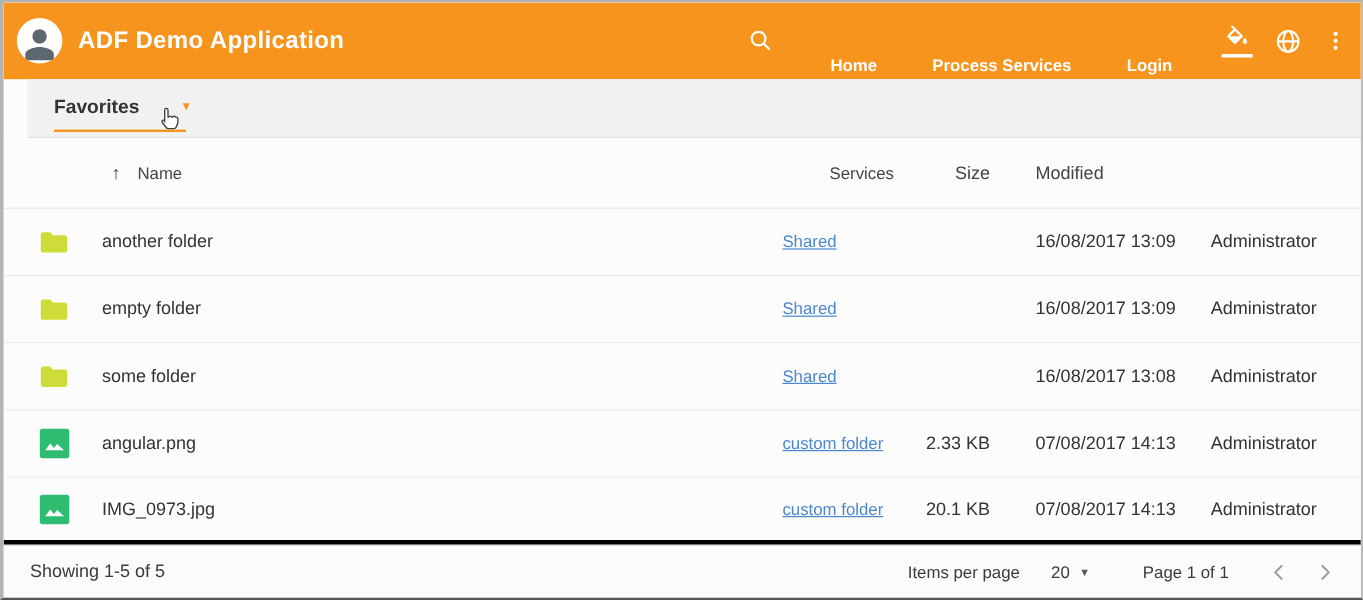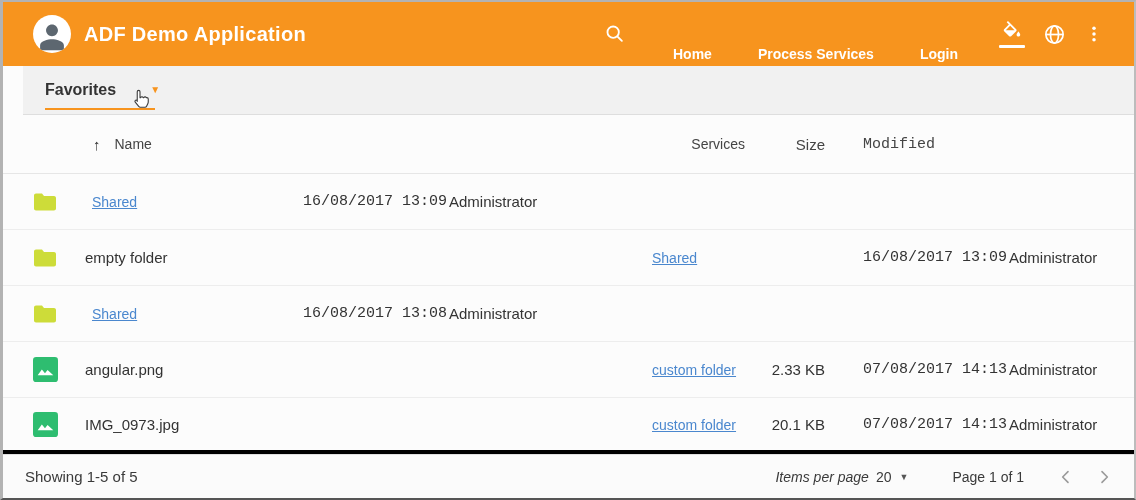--- a/index.html
+++ b/index.html
@@ -9,21 +9,21 @@
   .frame {
     position:relative; width:1136px; height:500px; overflow:hidden;
     border-top:2px solid #b3b3b3; border-left:3px solid #b3b3b3;
     border-right:2px solid #bcbcbc; border-bottom:2px solid #555;
     background:#fcfcfc;
   }
 
   
   .app-header {
     height:64px; background:var(--accent,#F7941E);
-    display:flex; align-items:center; padding:0 30px; color:#fff;
+    display:flex; align-items:center; padding:0 11px; color:#fff;
   }
   .avatar {
     width:38px; height:38px; border-radius:50%; background:#fff;
     display:flex; align-items:flex-end; justify-content:center; overflow:hidden; flex:0 0 auto;
   }
   .app-title { font-size:20px; font-weight:bold; margin-left:13px; letter-spacing:.3px; white-space:nowrap; }
   .header-spacer { flex:1; }
   .icon-btn { display:flex; align-items:center; justify-content:center; cursor:pointer; background:none; border:none; padding:0; }
   .search-btn { margin-right:24px; }
   .nav { display:flex; align-items:flex-end;margin-top:40px; }
@@ -52,38 +52,38 @@
   .thead { height:59px; border-bottom:1px solid #e6e6e6; color:#444; font-size:14px; }
   .row { height:56px; border-bottom:1px solid #ededed; font-size:15px; color:#333; }
   .row:last-child { border-bottom:4px solid #000000; }
 
   .c-icon { width:82px; padding-left:30px; display:flex; align-items:center; }
   .c-name { width:560px; display:flex; align-items:center; }
   .th.c-name { padding-left:8px; }
   .c-loc  { width:100px; padding-left:7px; }
   .th.c-loc { text-align:right; padding-left:0; padding-right:0; }
   .c-size { width:80px; text-align:right; padding-right:0; }
-  .c-mod  { width:170px; padding-left:38px; white-space:nowrap;font-family:Liberation Mono, monospace; }
+  .c-mod  { width:170px; padding-left:38px; white-space:nowrap; }
   .c-modby{ flex:1; padding-left:14px; white-space:nowrap; }
 
   .sort-arrow { font-size:15px; margin-right:14px; color:#333; }
   .th-label { cursor:pointer; }
   .file-name { cursor:pointer; }
   .loc-link { color:var(--link,#4a87ce); text-decoration:underline; cursor:pointer; font-size:14px; }
   .c-size, .c-mod, .c-modby { font-size:15px; }
   .file-icon { display:flex; }
 
   
   .paginator {
     height:44px; border-top:1px solid #e0e0e0; background:#fbfbfb;
     display:flex; align-items:center; padding:0 22px; color:#3a3a3a; font-size:15px;
   }
   .pg-spacer { flex:1; }
   .pg-right { display:flex; align-items:center; font-size:14px; color:#3a3a3a; }
-  .pg-label { margin-right:7px;font-style:italic; }
+  .pg-label { margin-right:26px; }
   .page-size { display:flex; align-items:center; cursor:pointer; }
   .page-size-caret { font-size:9px; margin-left:8px; color:#555; }
   .page-status { margin:0 28px 0 44px; }
   .pg-nav { display:flex; align-items:center; gap:22px; margin-left:6px; }
   .pg-chevron { cursor:pointer; display:flex; }
 </style>
 </head>
 <body>
 
 <div class="frame">
@@ -161,20 +161,23 @@
     </div>
     <div>
         <div class="tr row">
           <div class="c-icon">
             <span class="file-icon">
               <svg width="24" height="22" viewBox="0 0 24 22">
                 <path d="M1 4.5C1 3.4 1.9 2.5 3 2.5h6l2 2.5h10c1.1 0 2 .9 2 2v10.5c0 1.1-.9 2-2 2H3c-1.1 0-2-.9-2-2V4.5z" fill="#CDDC39"></path>
               </svg>
             </span>
           </div>
+          <div class="c-name">
+            <span class="file-name">another folder</span>
+          </div>
           <div class="c-loc"><a href="#" class="loc-link">Shared</a></div>
           <div class="c-size"></div>
           <div class="c-mod">16/08/2017 13:09</div>
           <div class="c-modby">Administrator</div>
         </div>
         <div class="tr row">
           <div class="c-icon">
             <span class="file-icon">
               <svg width="24" height="22" viewBox="0 0 24 22">
                 <path d="M1 4.5C1 3.4 1.9 2.5 3 2.5h6l2 2.5h10c1.1 0 2 .9 2 2v10.5c0 1.1-.9 2-2 2H3c-1.1 0-2-.9-2-2V4.5z" fill="#CDDC39"></path>
@@ -189,20 +192,23 @@
           <div class="c-mod">16/08/2017 13:09</div>
           <div class="c-modby">Administrator</div>
         </div>
         <div class="tr row">
           <div class="c-icon">
             <span class="file-icon">
               <svg width="24" height="22" viewBox="0 0 24 22">
                 <path d="M1 4.5C1 3.4 1.9 2.5 3 2.5h6l2 2.5h10c1.1 0 2 .9 2 2v10.5c0 1.1-.9 2-2 2H3c-1.1 0-2-.9-2-2V4.5z" fill="#CDDC39"></path>
               </svg>
             </span>
+          </div>
+          <div class="c-name">
+            <span class="file-name">some folder</span>
           </div>
           <div class="c-loc"><a href="#" class="loc-link">Shared</a></div>
           <div class="c-size"></div>
           <div class="c-mod">16/08/2017 13:08</div>
           <div class="c-modby">Administrator</div>
         </div>
         <div class="tr row">
           <div class="c-icon">
             <span class="file-icon">
               <svg width="25" height="25" viewBox="0 0 24 24">

